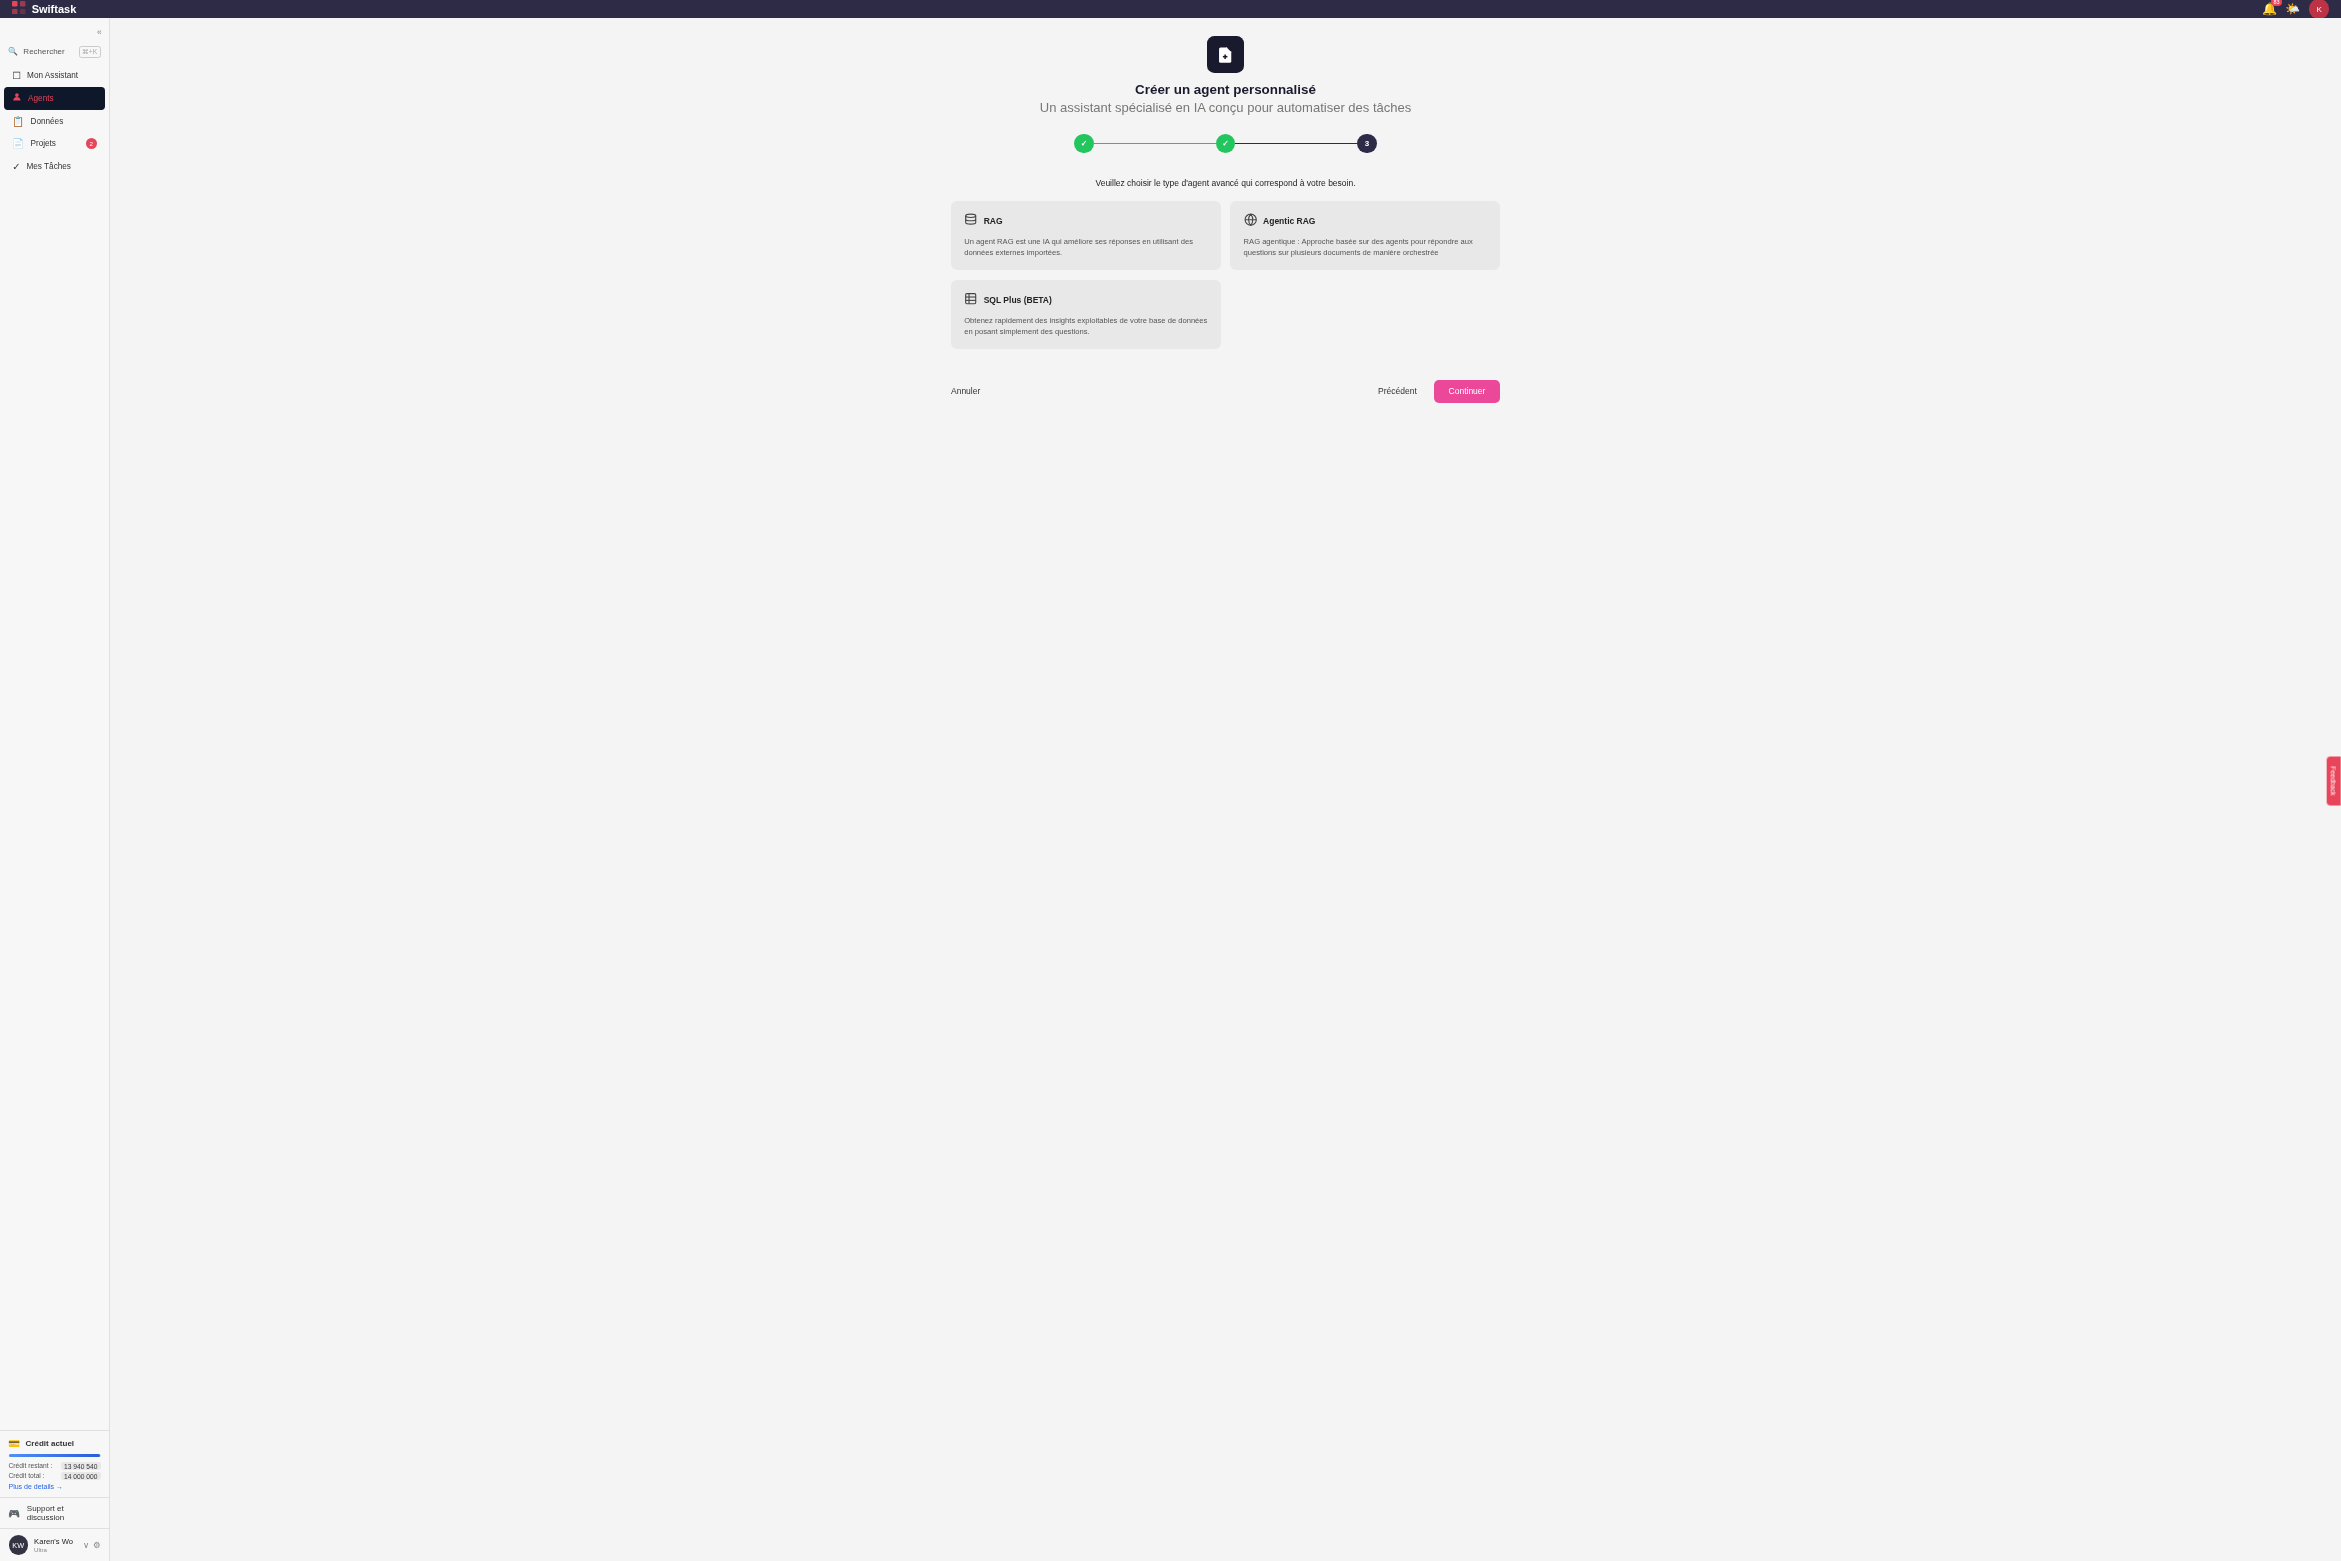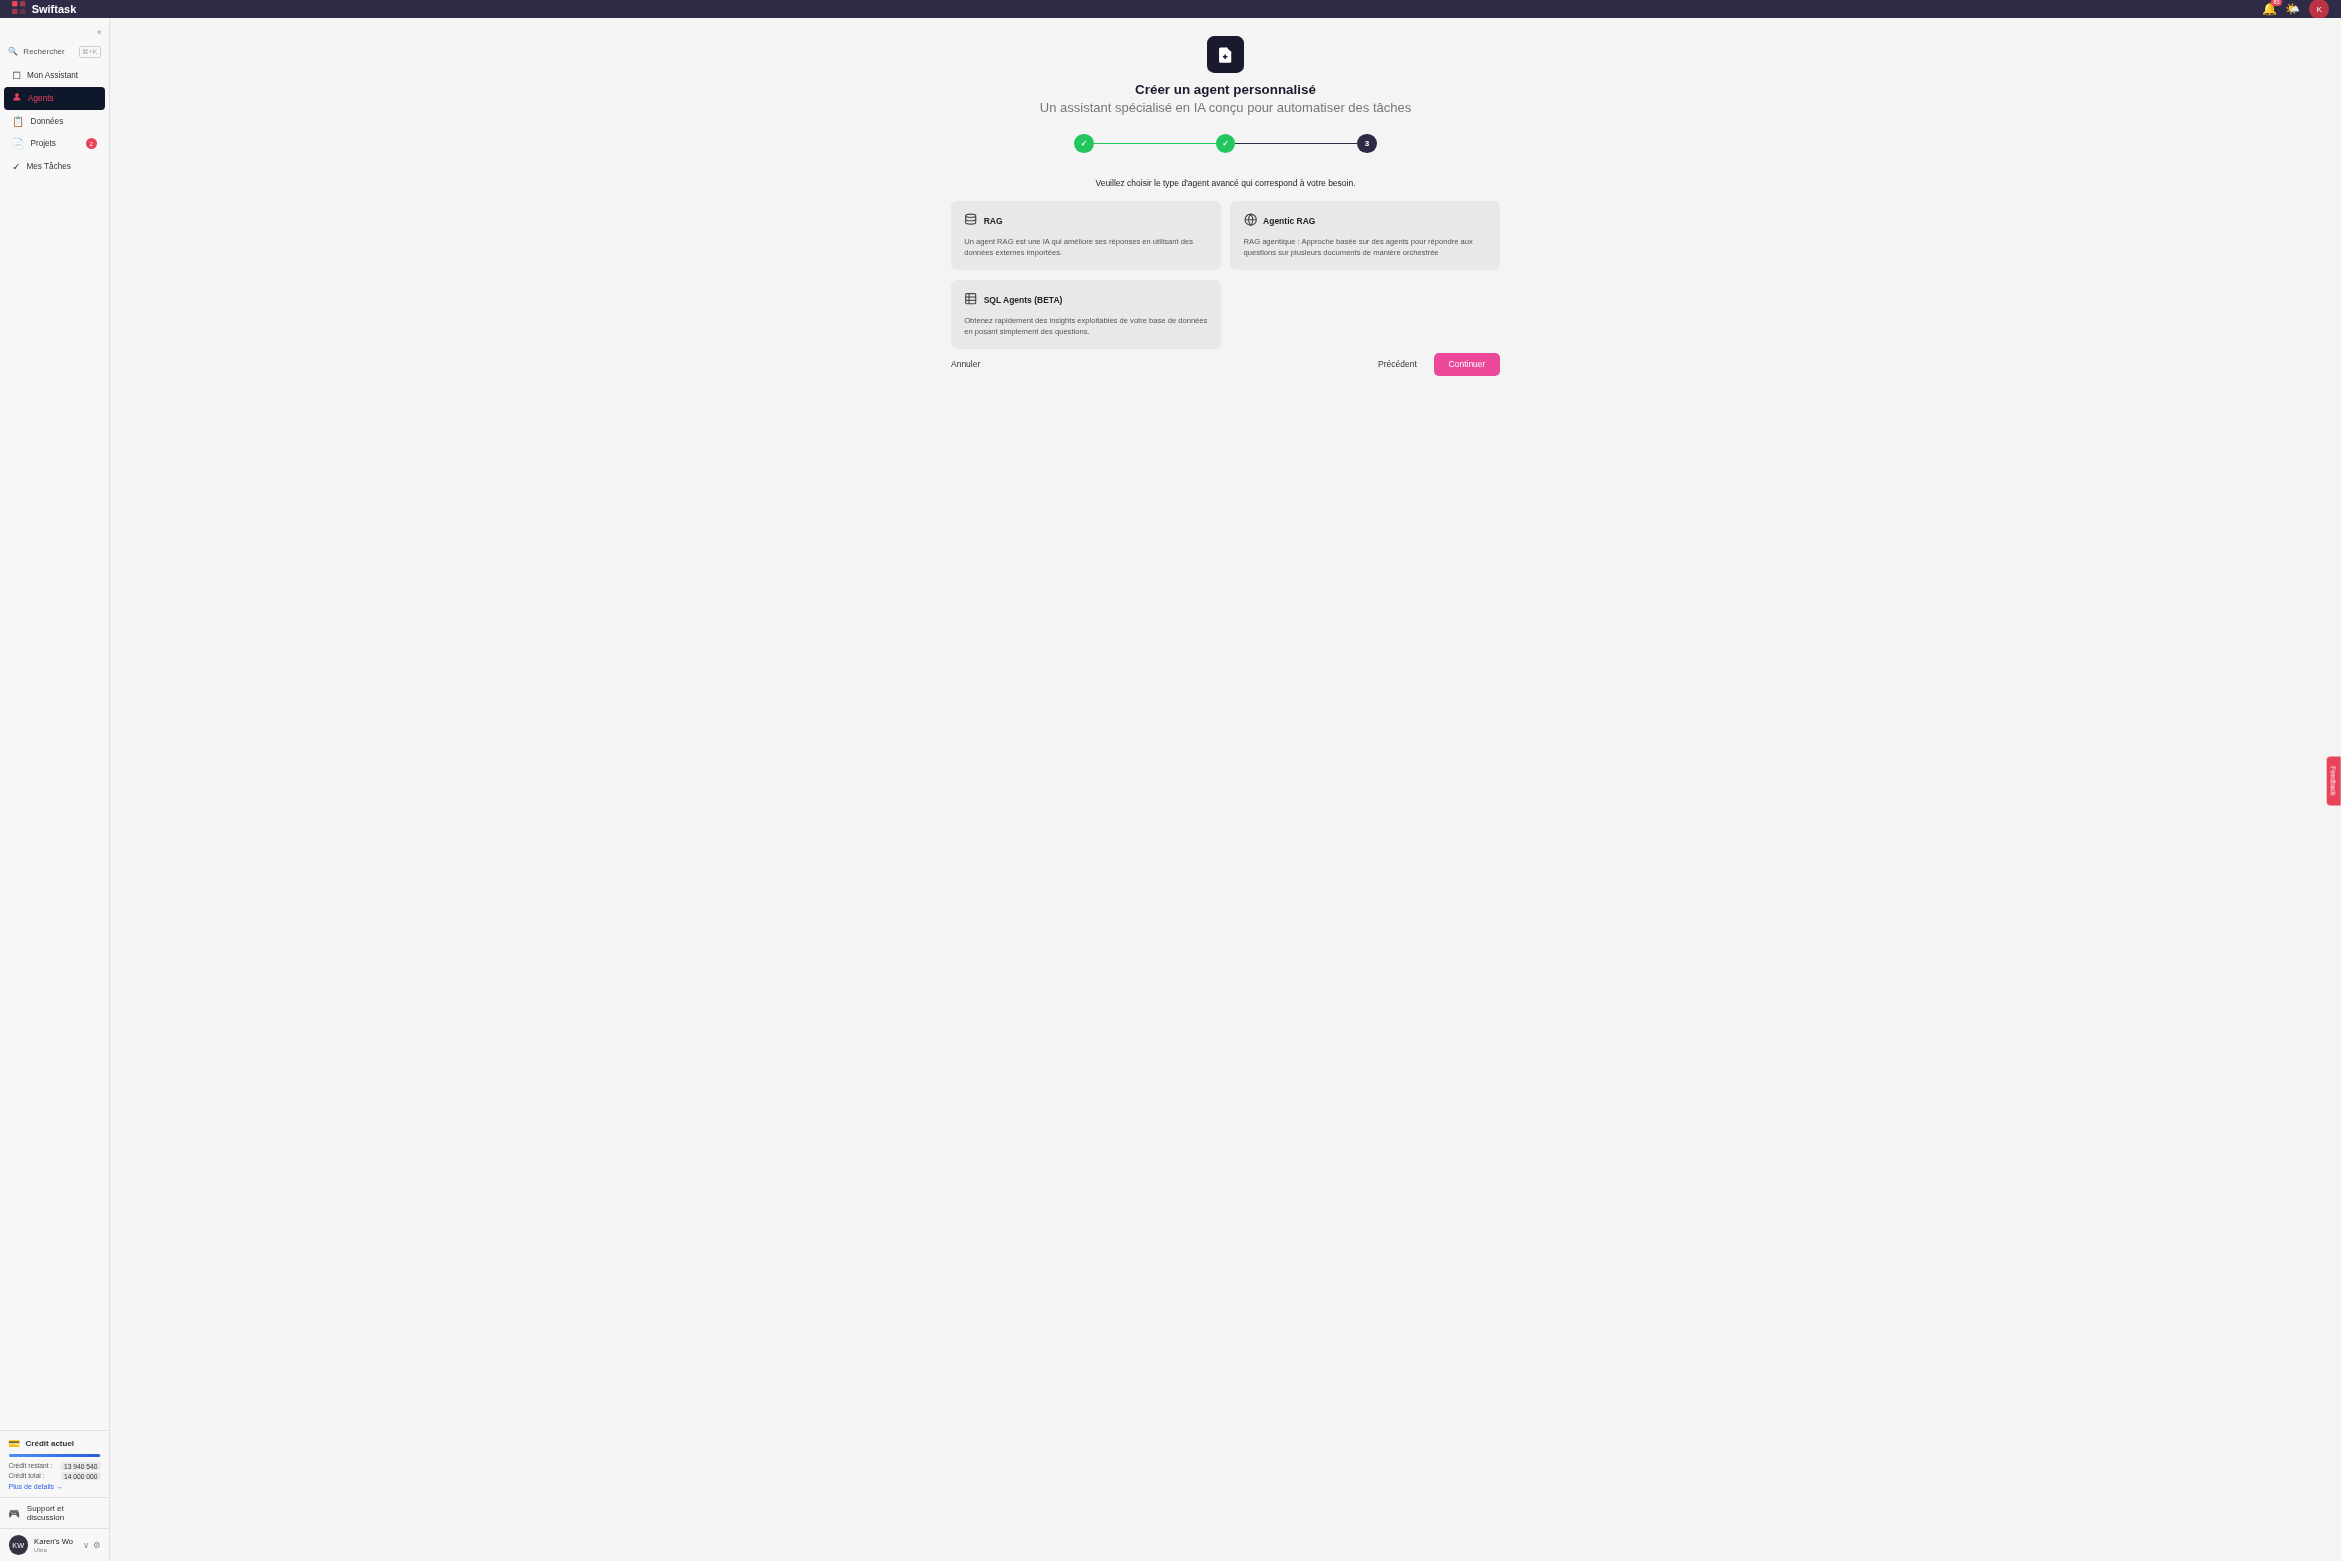--- a/index.html
+++ b/index.html
@@ -370,21 +370,21 @@
       border: 1.2px solid transparent;
       max-width: calc(50% - 4.9px);
       transition: border-color 0.2s;
     }
 
     
     .footer-actions {
       display: flex;
       justify-content: space-between;
       max-width: 549px;
-      margin: 4px auto 0;
+      margin: 31px auto 0;
       width: 100%;
       gap: 32px;
     }
     .btn-annuler {
       background: none;
       border: none;
       font-size: 8.5px;
       color: #333;
       cursor: pointer;
       padding: 4.9px 0;
@@ -600,21 +600,21 @@
       <div class="agent-card-single">
         <div class="agent-card-header">
           <span class="agent-card-icon">
             <svg width="13.4" height="13.4" viewBox="0 0 24 24" fill="none" stroke="#444" stroke-width="2">
               <rect x="3" y="3" width="18" height="18" rx="2"></rect>
               <line x1="3" y1="9" x2="21" y2="9"></line>
               <line x1="3" y1="15" x2="21" y2="15"></line>
               <line x1="9" y1="3" x2="9" y2="21"></line>
             </svg>
           </span>
-          <span class="agent-card-title">SQL Agents (BETA)</span>
+          <span class="agent-card-title">SQL Plus (BETA)</span>
         </div>
         <p class="agent-card-desc">Obtenez rapidement des insights exploitables de votre base de données en posant simplement des questions.</p>
       </div>
     </div>
 
     <div class="footer-actions">
       <button class="btn-annuler">Annuler</button>
       <div class="btn-actions">
         <button class="btn-precedent">Précédent</button>
         <button class="btn-continuer">Continuer</button>

